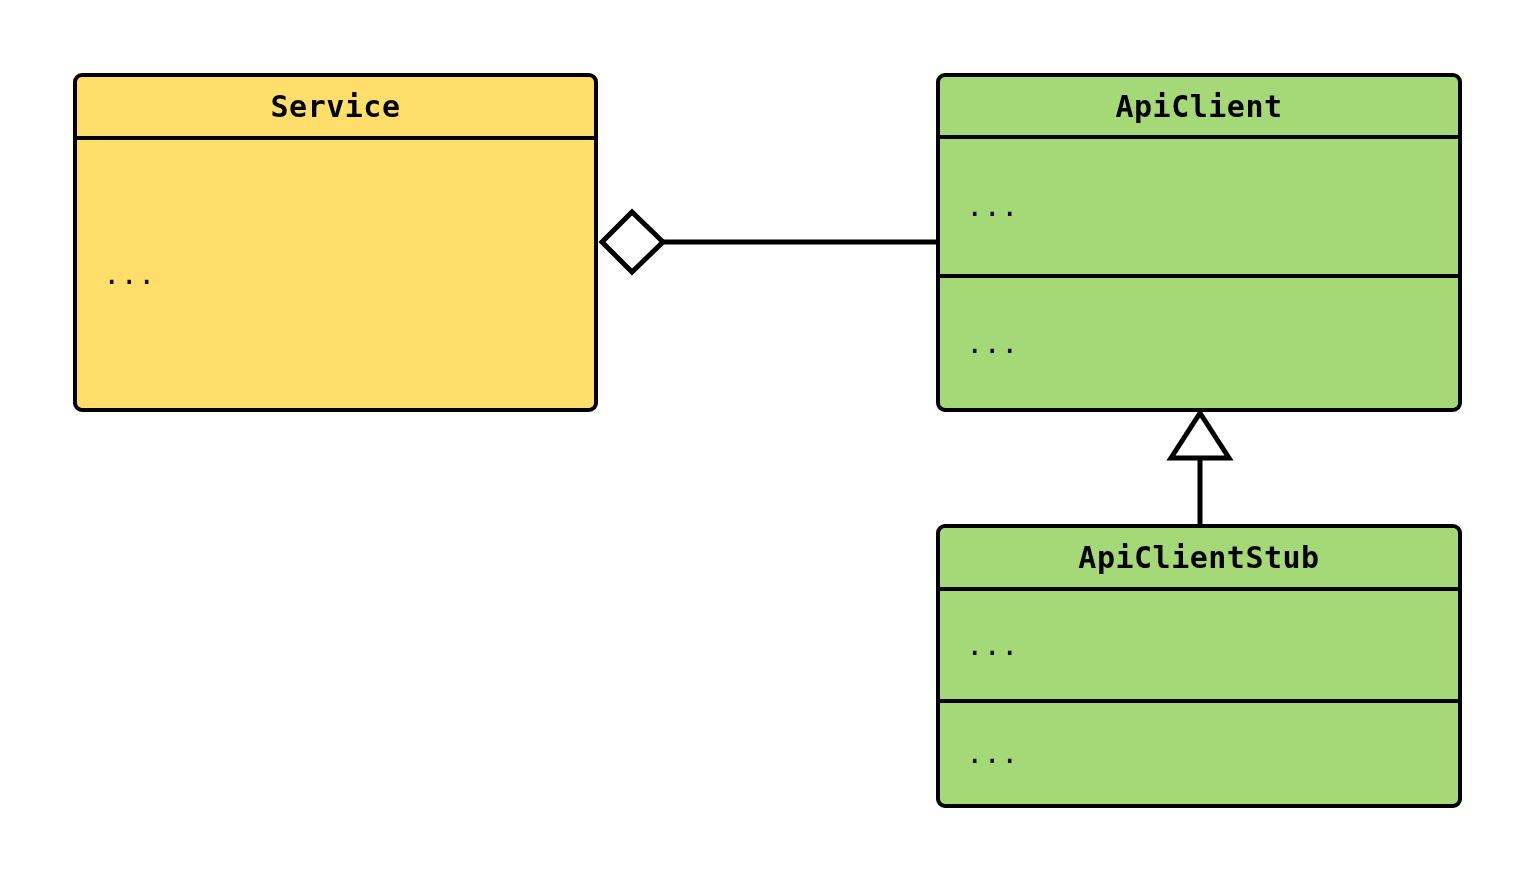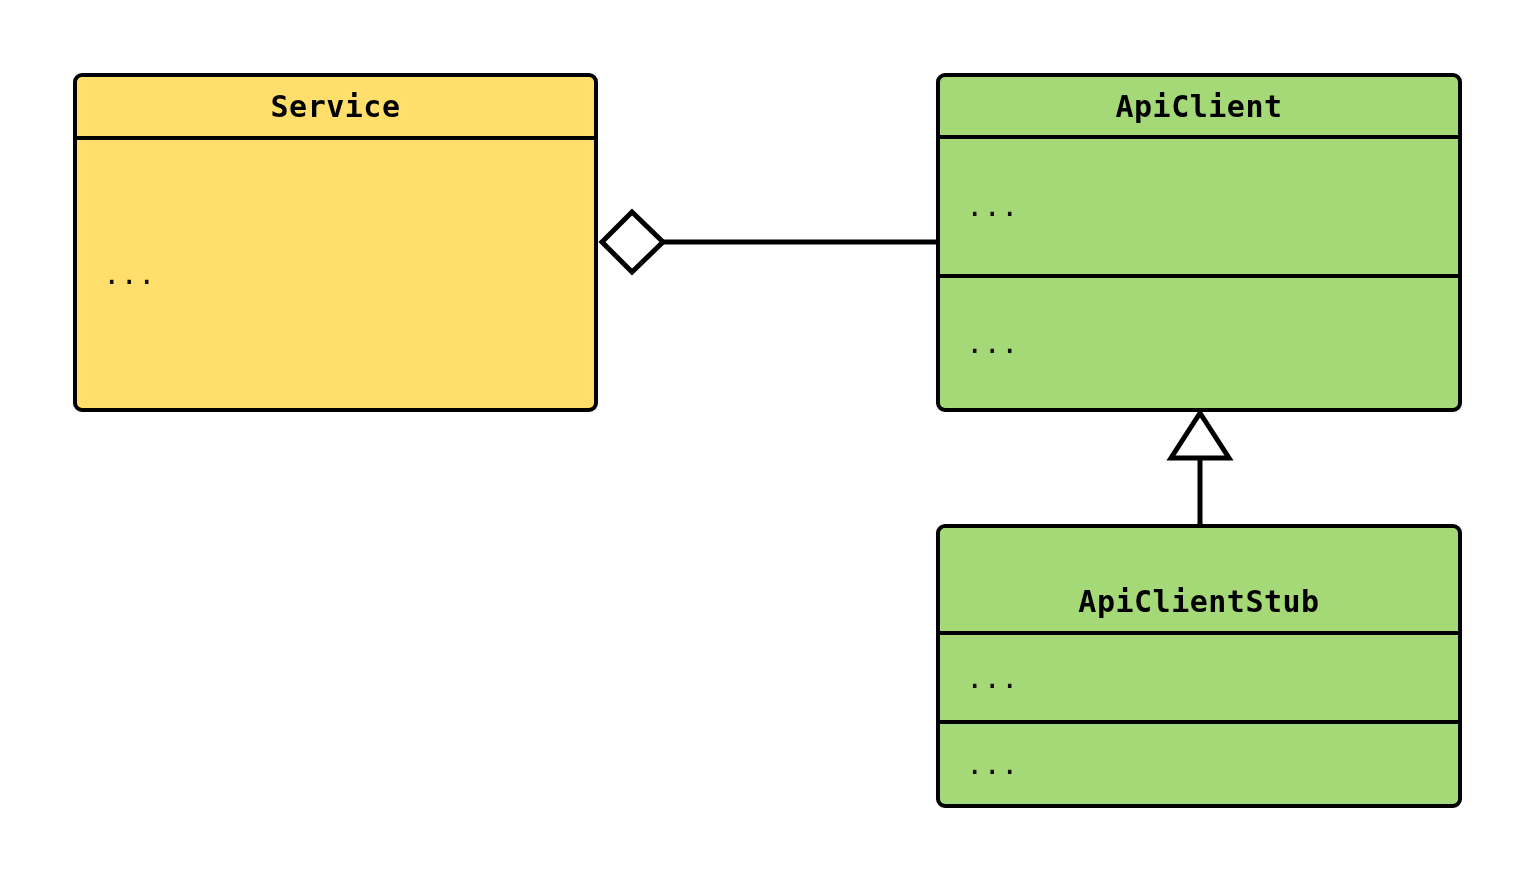--- a/index.html
+++ b/index.html
@@ -80,21 +80,21 @@
   #class-apiclient {
     left: 936px; top: 73px;  width: 526px; height: 339px;
   }
   #class-apiclient .class-title { height: 62px; }
   #class-apiclient .compartment-attributes { height: 137px; }
   #class-apiclient .compartment-methods    { height: 136px; }
 
   #class-apiclientstub {
     left: 936px; top: 524px; width: 526px; height: 284px;
   }
-  #class-apiclientstub .class-title { height: 63px; margin-top: 44px; }
+  #class-apiclientstub .class-title { height: 63px; }
   #class-apiclientstub .compartment-attributes { height: 110px; }
   #class-apiclientstub .compartment-methods    { height: 107px; }
 
   
   #connectors {
     position: absolute;
     left: 0; top: 0;
     width: 1538px; height: 887px;
     pointer-events: none;
   }

